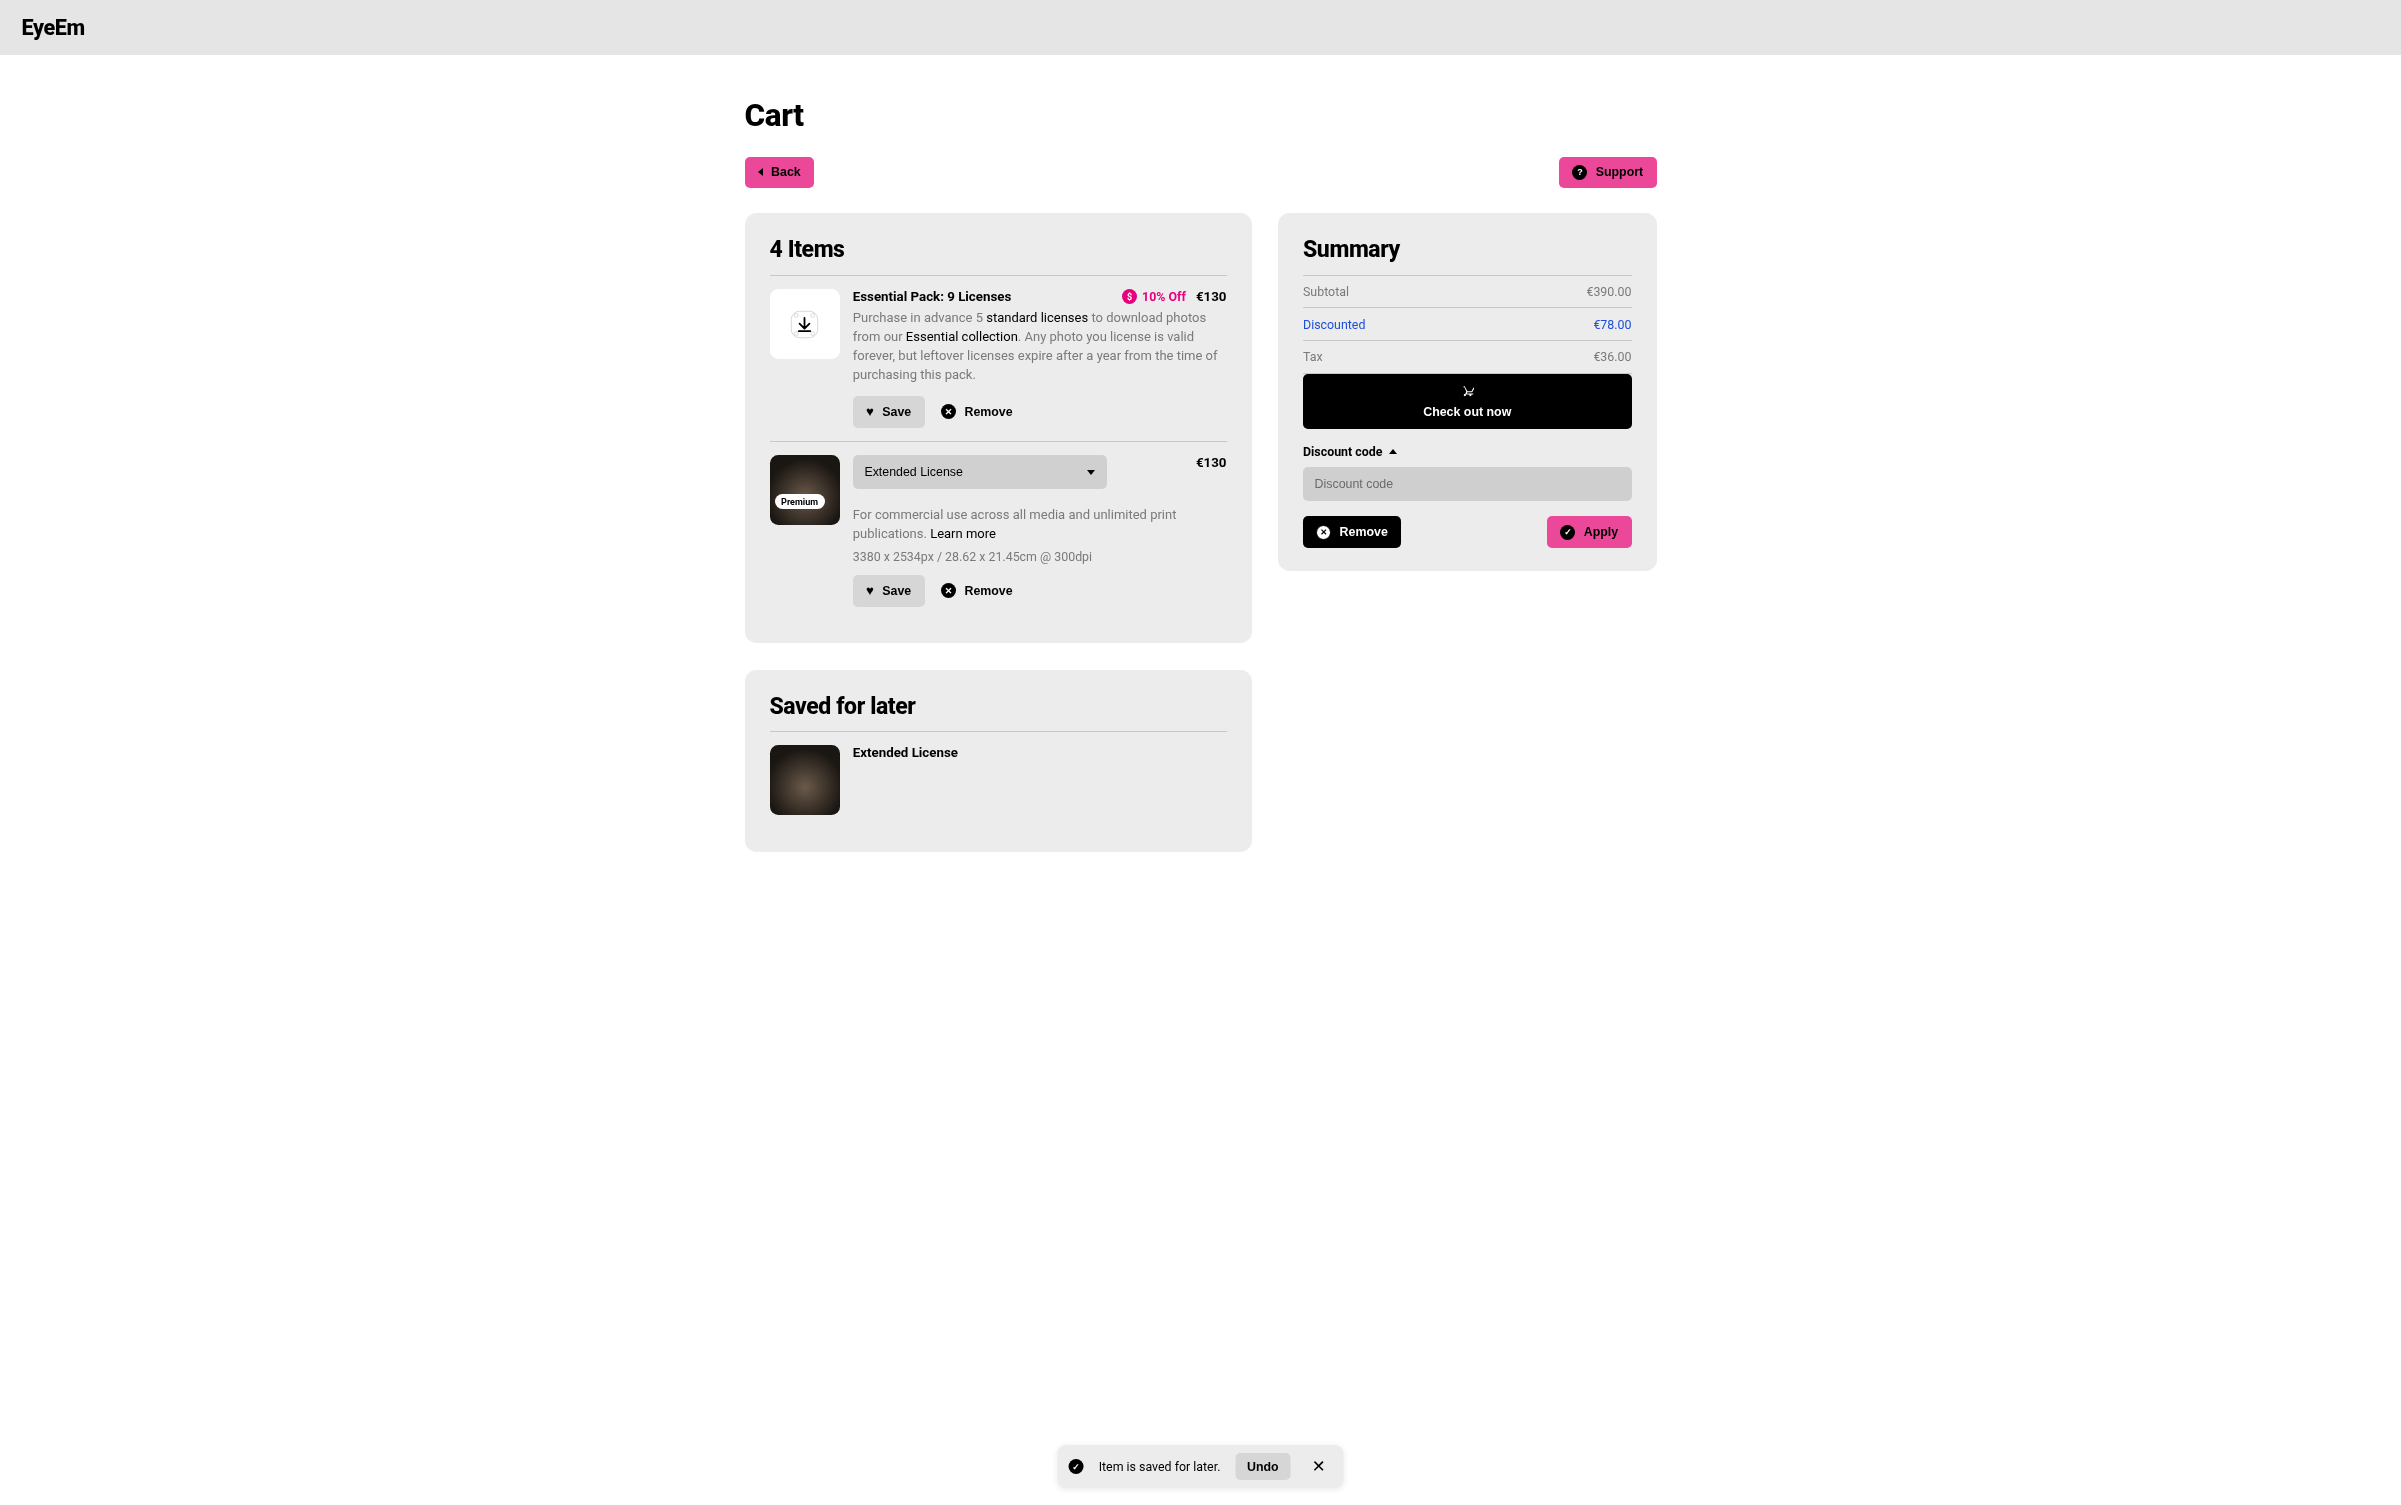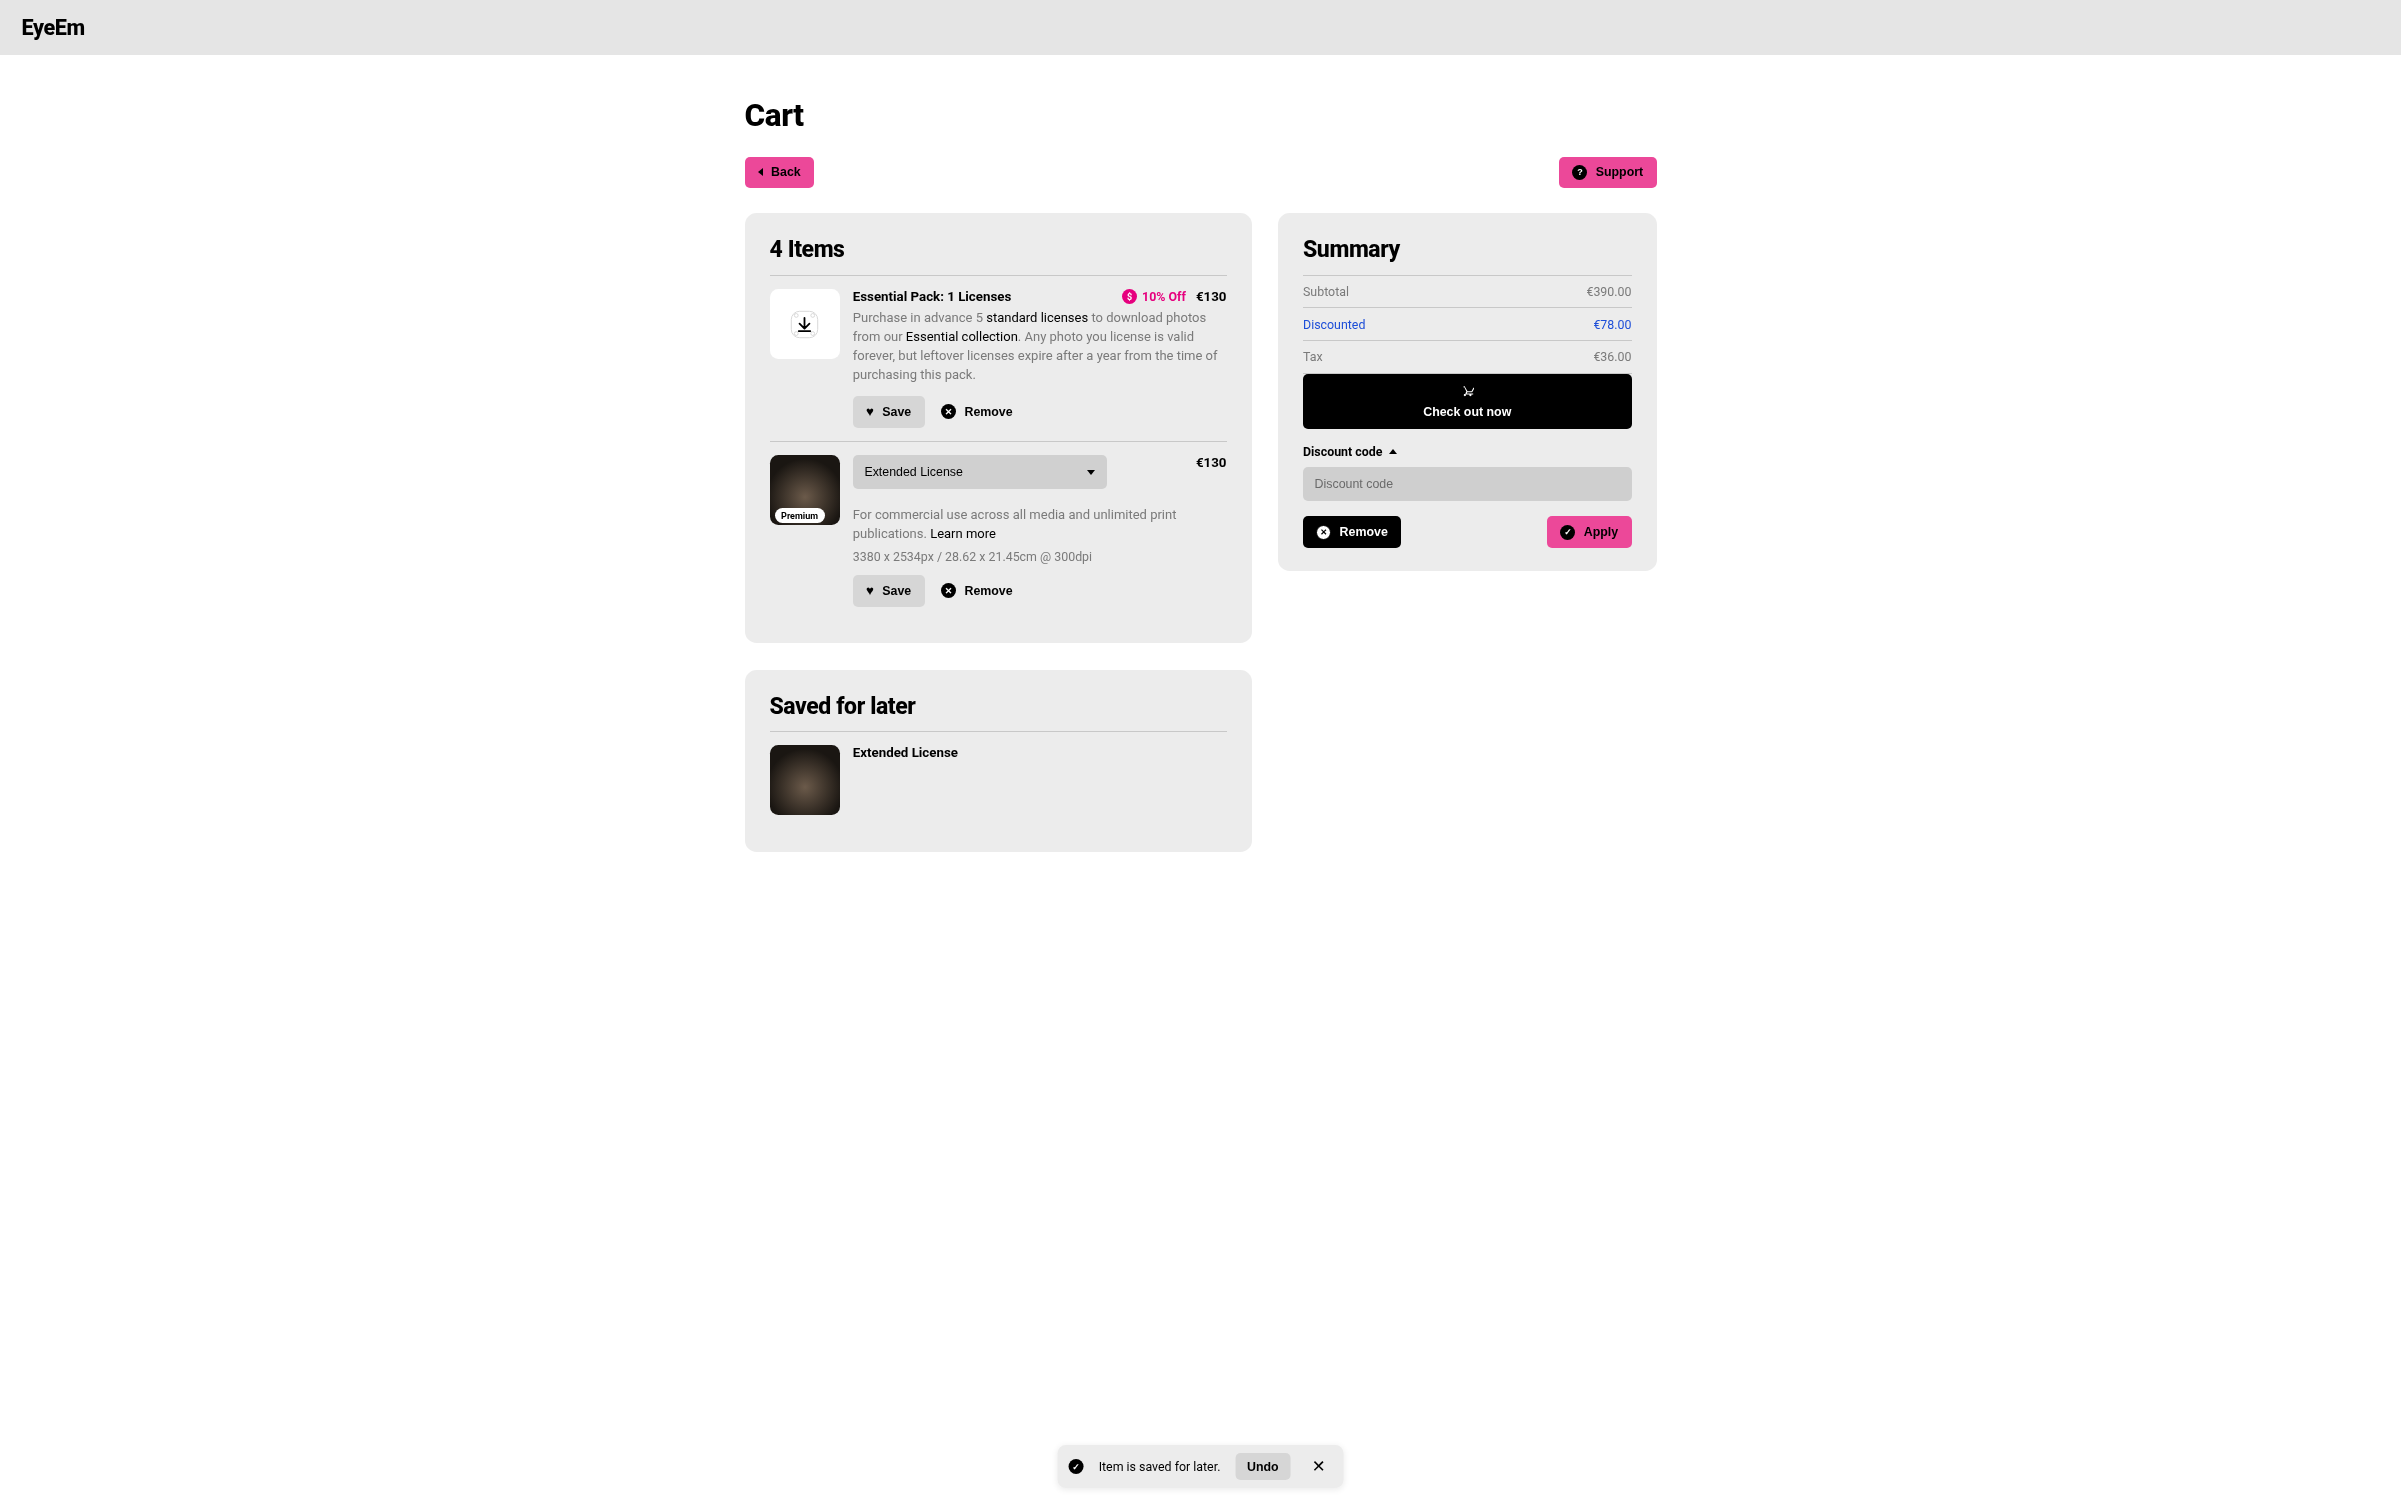--- a/index.html
+++ b/index.html
@@ -24,21 +24,21 @@
 .columns { display:flex; gap:26.5px; align-items:flex-start; }
 .col-left { flex: 0 0 507px; }
 .col-right { flex: 1; }
 .card { background:#ececec; border-radius:11.6px; padding:23px 25px; }
 .card-title { font-size:23px; font-weight:800; margin-bottom:11.6px; letter-spacing:-0.4px; }
 .divider { border:none; border-top:0.8px solid #c8c8c8; margin:0; }
 .cart-item { display:flex; gap:13.3px; padding:13.3px 0; }
 .thumb { width:70px; height:70px; border-radius:8.3px; background:#fff; position:relative; flex-shrink:0; overflow:hidden; }
 .thumb-dark { background: radial-gradient(circle at 50% 60%, #6b5a4a 0%, #1a1612 70%); }
 .download-icon { position:absolute; inset:0; display:flex; align-items:center; justify-content:center; }
-.badge-premium { position:absolute; bottom:2px; left:5px; background:#fff; color:#000; font-size:9px; font-weight:700; padding:2.5px 6.6px; border-radius:8.3px; }
+.badge-premium { position:absolute; bottom:16px; left:5px; background:#fff; color:#000; font-size:9px; font-weight:700; padding:2.5px 6.6px; border-radius:8.3px; }
 .item-body { flex:1; min-width:0; }
 .item-header { display:flex; justify-content:space-between; align-items:flex-start; gap:10px; margin-bottom:5px; }
 .item-title { font-size:13.3px; font-weight:700; }
 .price-group { display:flex; align-items:center; gap:10px; white-space:nowrap; }
 .discount-tag { color:#e6007e; font-weight:700; font-size:12.4px; display:inline-flex; align-items:center; gap:5px; }
 .price { font-weight:700; font-size:13.3px; }
 .item-desc { color:#7a7a7a; font-size:13px; line-height:1.45; margin-bottom:5px; }
 .item-desc b, .item-desc a { color:#000; font-weight:400; text-decoration:none; }
 .item-desc a { font-weight:400; }
 .item-meta { color:#7a7a7a; font-size:12.4px; margin-bottom:5px; }
@@ -99,21 +99,21 @@
                 <circle cx="10" cy="9" r="2.3" stroke="#d8d8d8" stroke-width="1.2"></circle>
                 <circle cx="30" cy="9" r="2.3" stroke="#d8d8d8" stroke-width="1.2"></circle>
                 <circle cx="10" cy="31" r="2.3" stroke="#d8d8d8" stroke-width="1.2"></circle>
                 <circle cx="30" cy="31" r="2.3" stroke="#d8d8d8" stroke-width="1.2"></circle>
                 <path d="M20 12 L20 24 M14 19 L20 25 L26 19 M13 28 L27 28" stroke="#000" stroke-width="2.2" stroke-linecap="round" stroke-linejoin="round"></path>
               </svg>
             </span>
           </div>
           <div class="item-body">
             <div class="item-header">
-              <span class="item-title">Essential Pack: 1 Licenses</span>
+              <span class="item-title">Essential Pack: 9 Licenses</span>
               <div class="price-group">
                 <span class="discount-tag">
                   <span class="circle-icon ci-pink">$</span>
                   <span>10% Off</span>
                 </span>
                 <span class="price">€130</span>
               </div>
             </div>
             <p class="item-desc">
               <span>Purchase in advance 5 </span><b>standard licenses</b><span> to download photos from our </span><b>Essential collection</b><span>. Any photo you license is valid forever, but leftover licenses expire after a year from the time of purchasing this pack.</span>

